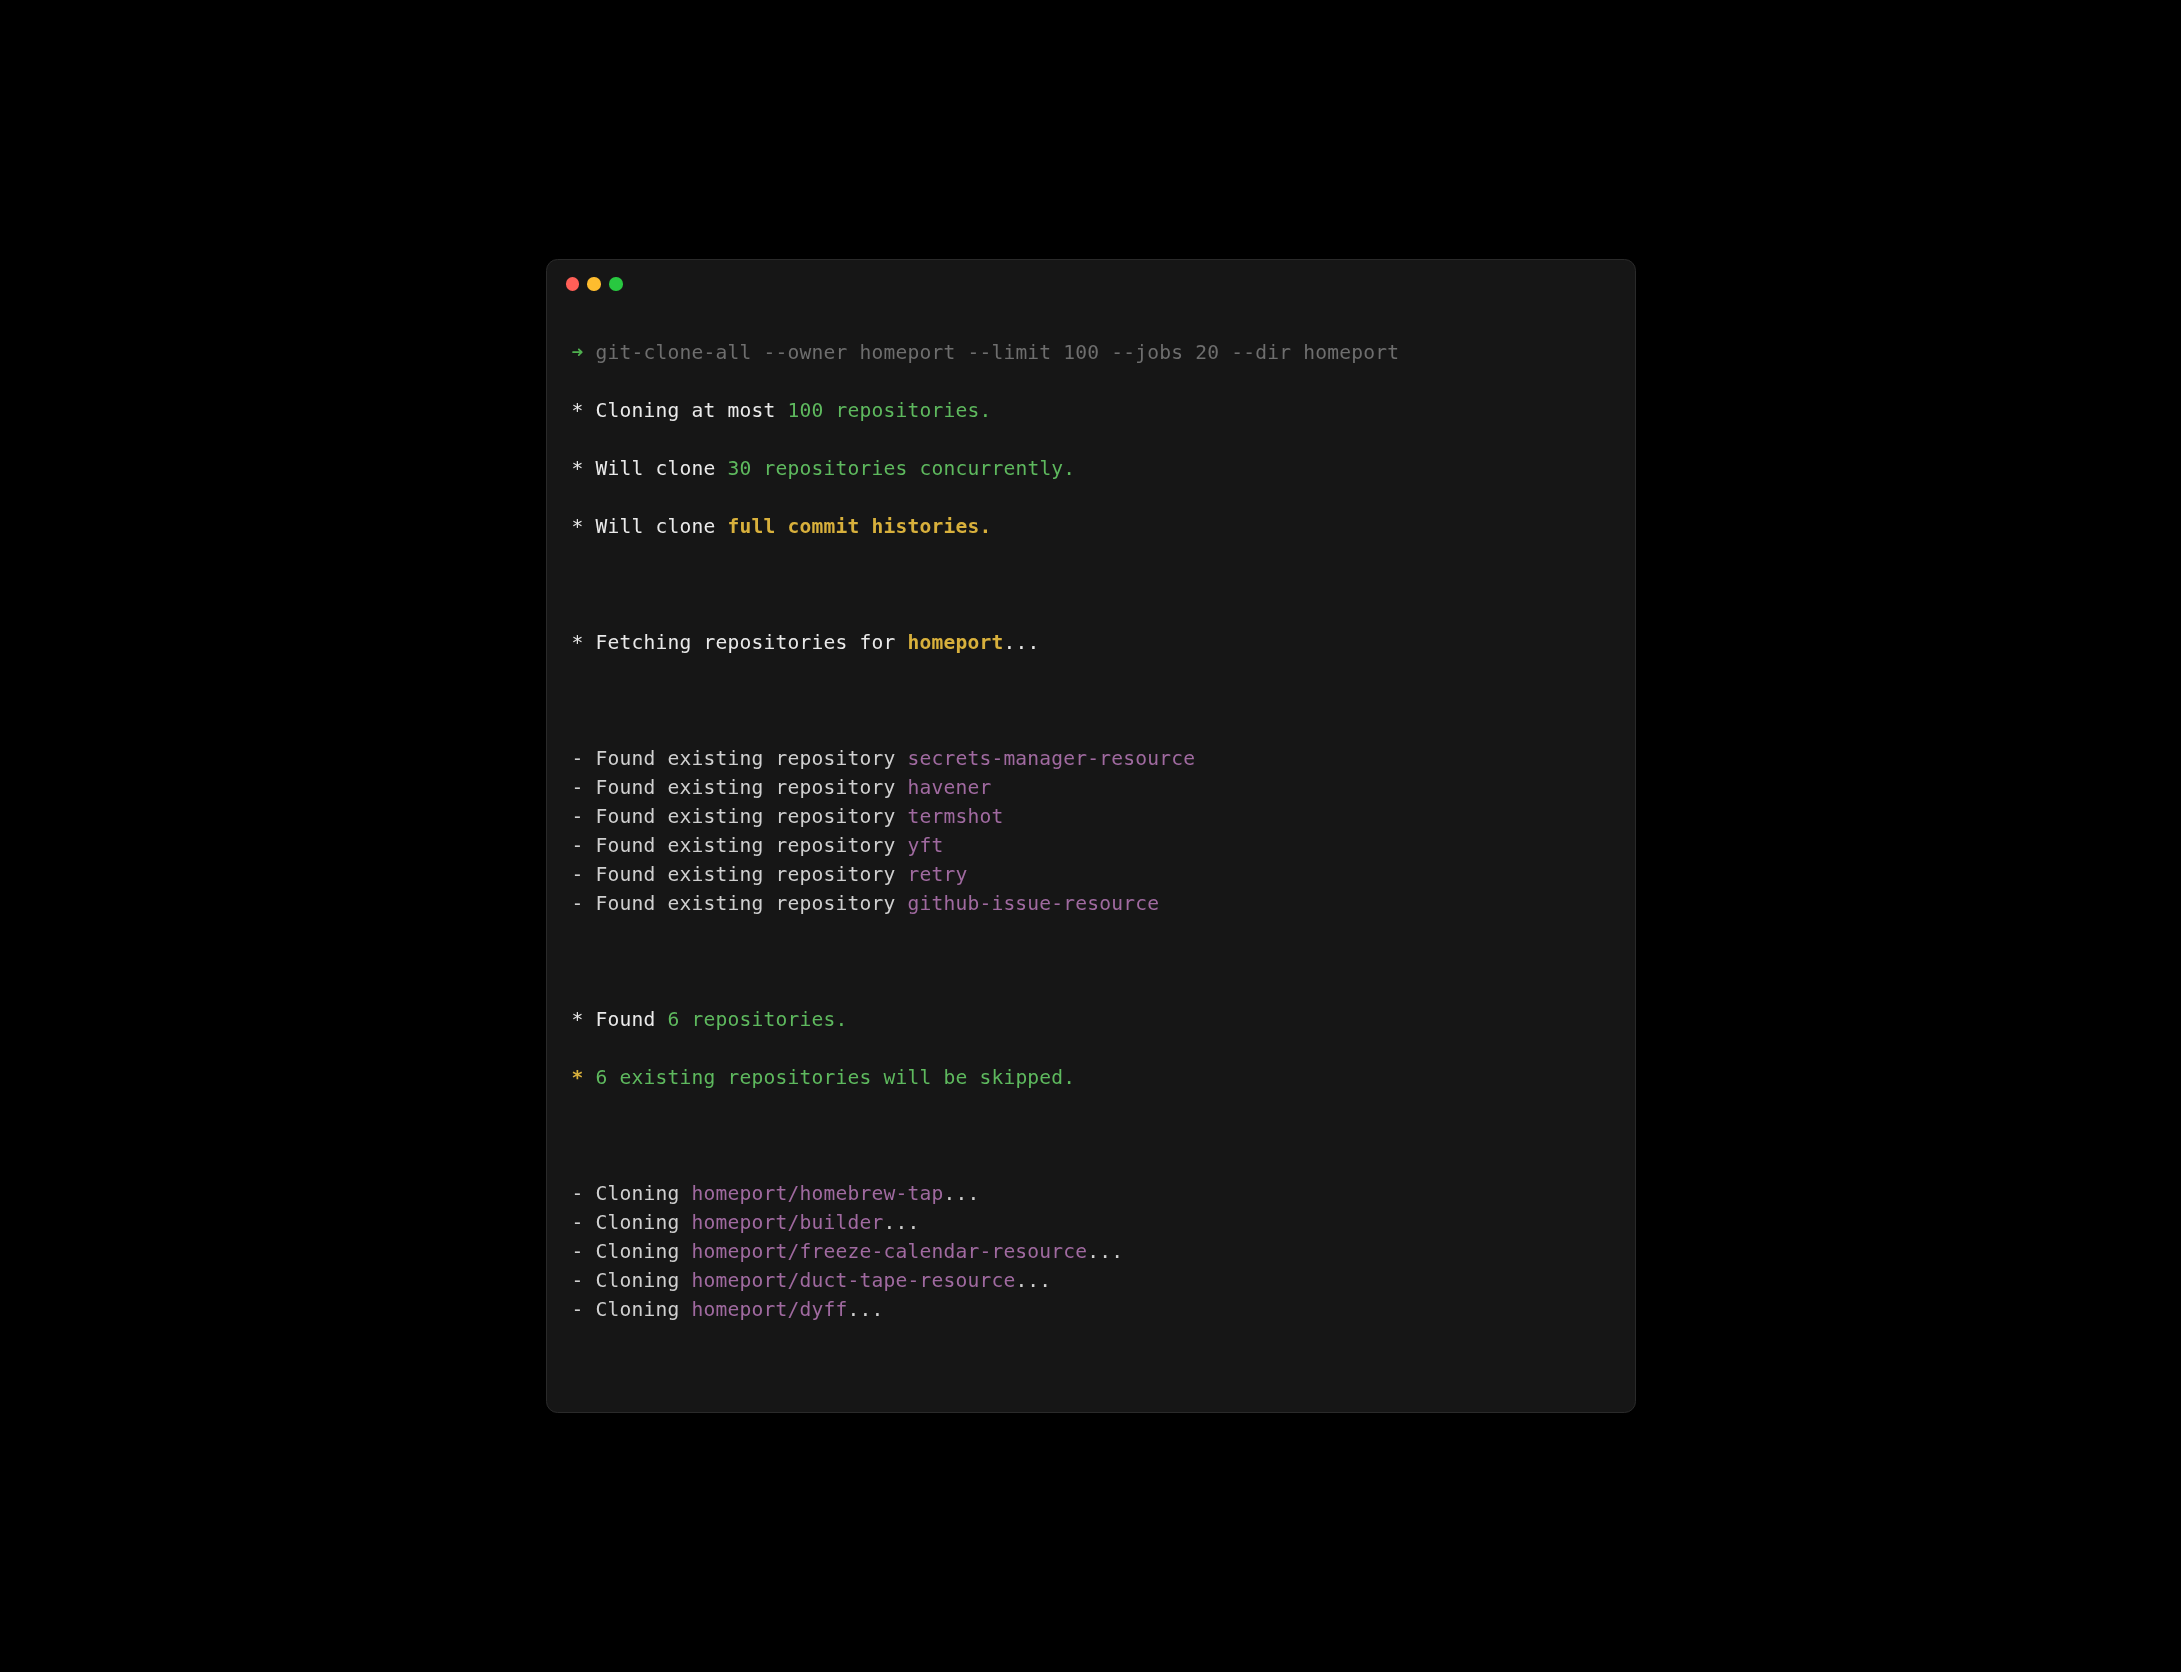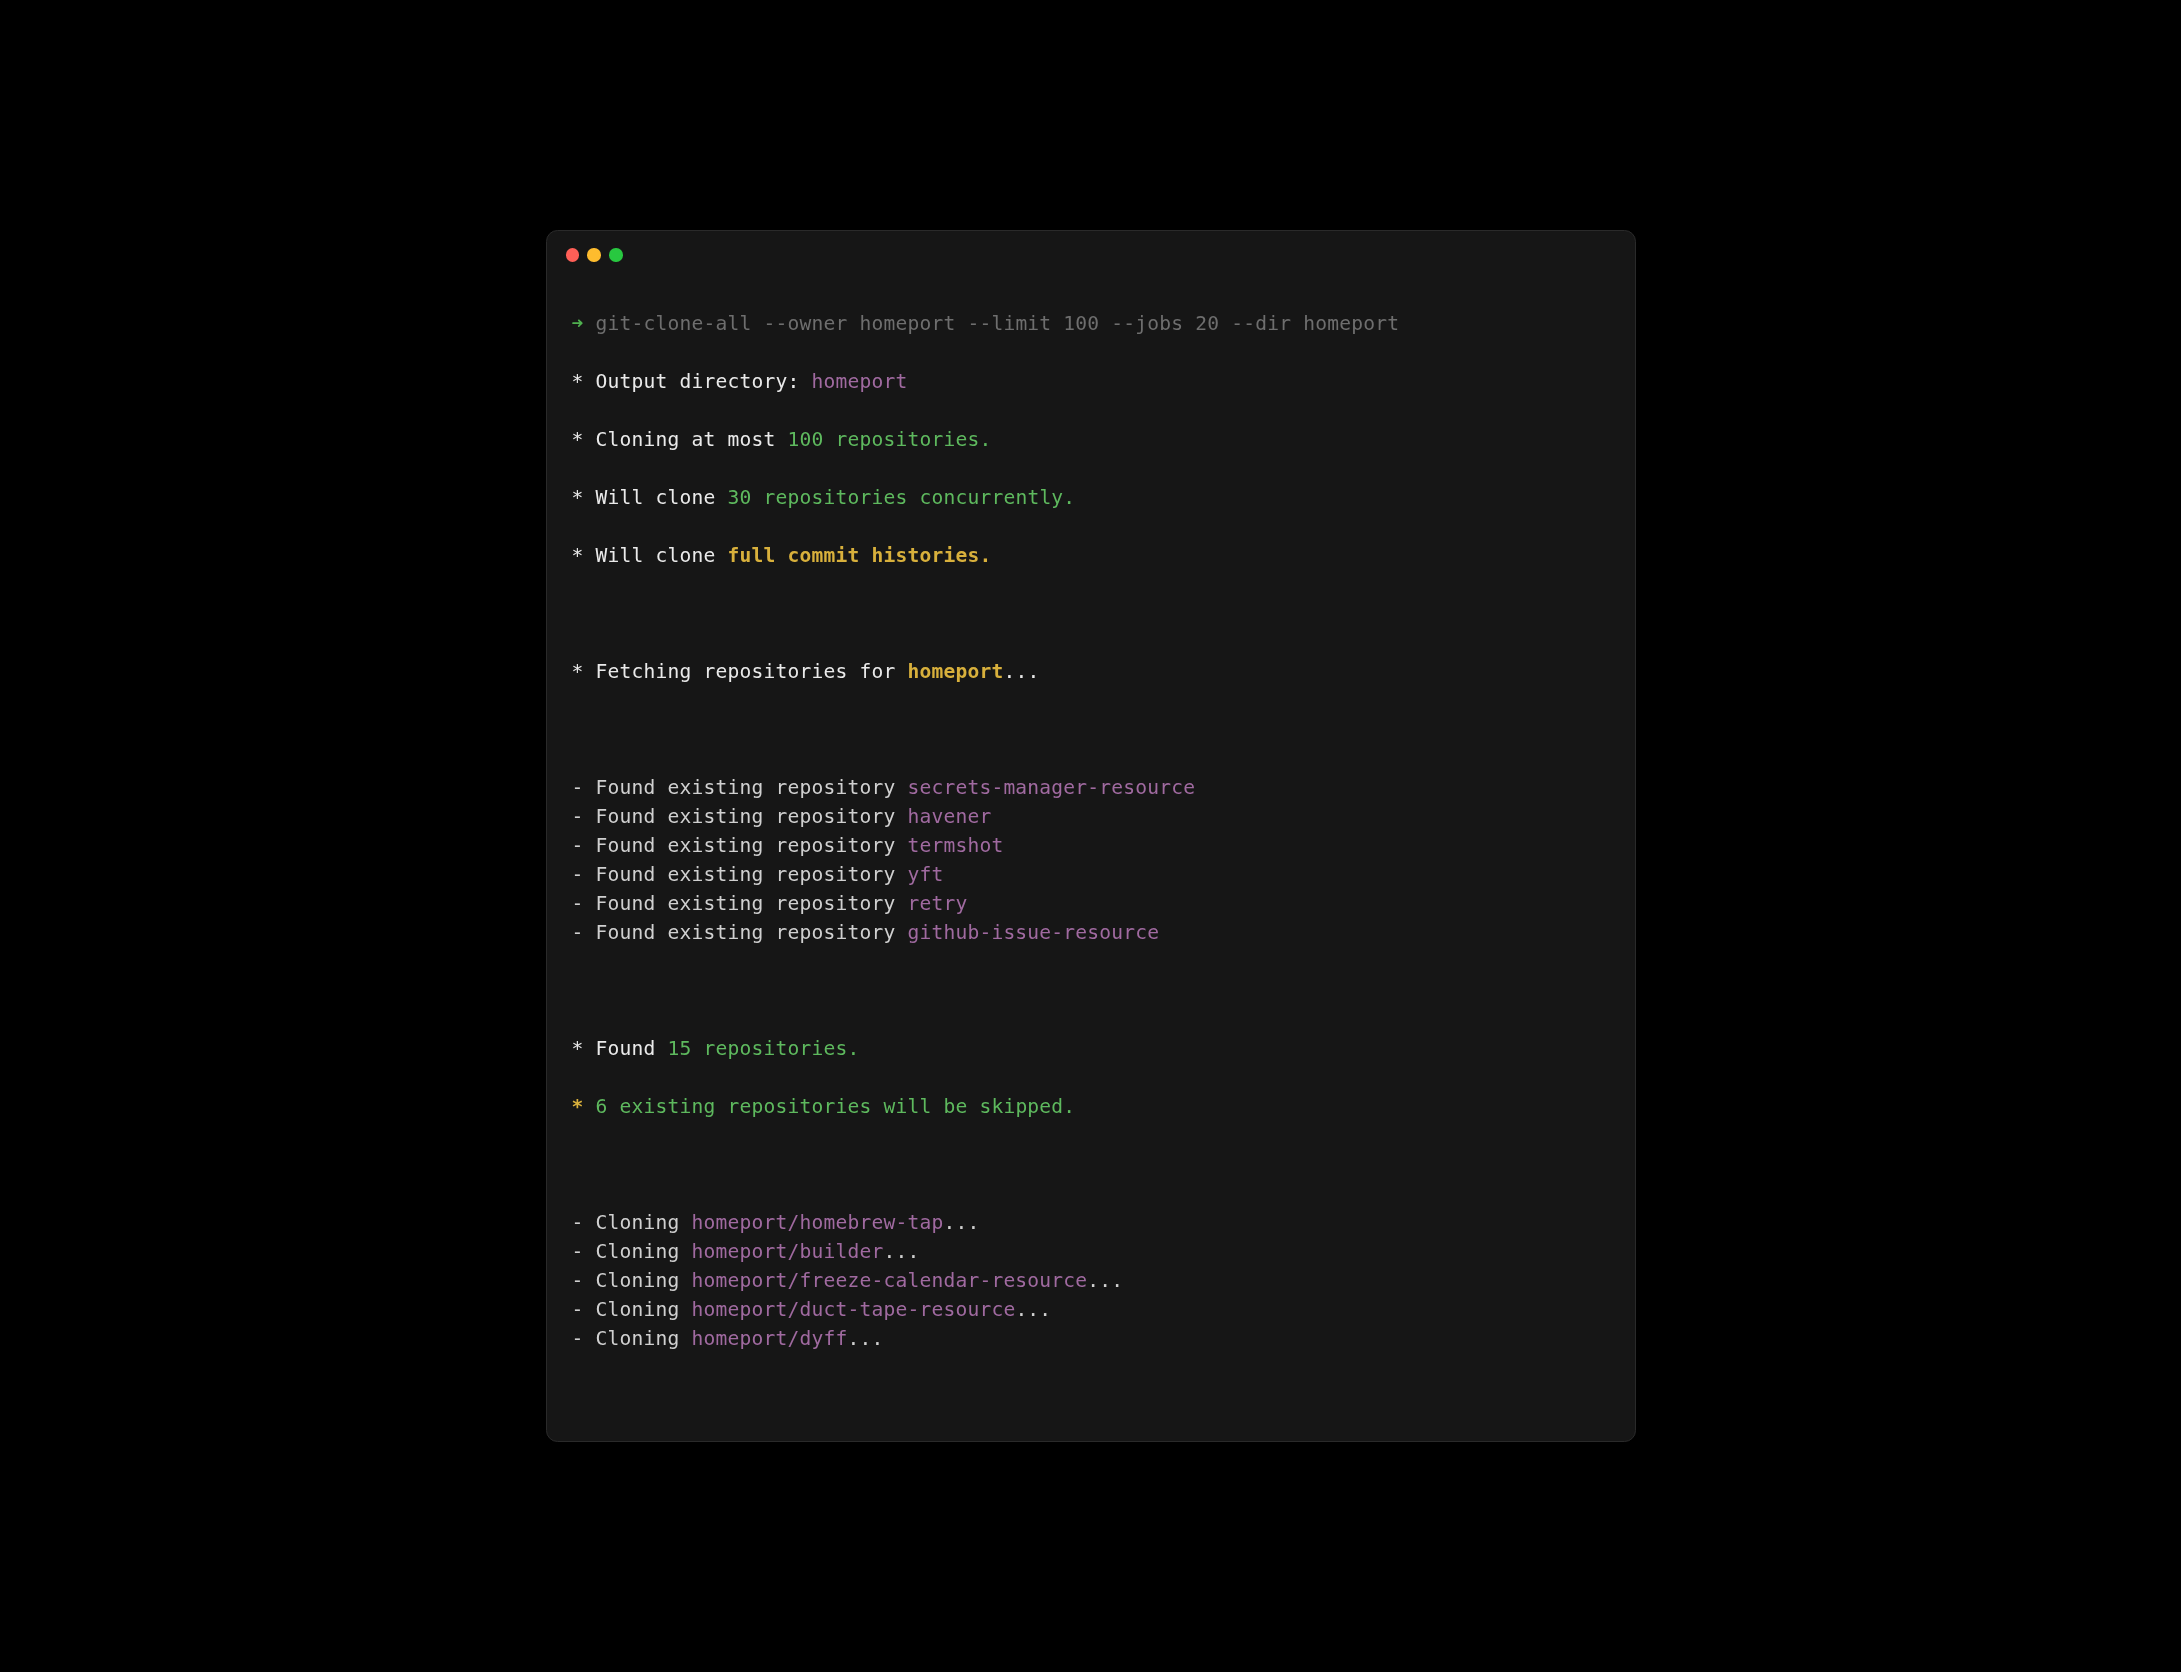--- a/index.html
+++ b/index.html
@@ -71,28 +71,27 @@
 
 <div class="terminal-window">
   <div class="titlebar">
     <div class="traffic-light traffic-red"></div>
     <div class="traffic-light traffic-yellow"></div>
     <div class="traffic-light traffic-green"></div>
   </div>
 
   <div class="terminal-body">
 <span class="line"><span class="c-prompt">➜</span><span class="c-gray"> </span><span class="c-gray">git-clone-all --owner homeport --limit 100 --jobs 20 --dir homeport</span></span>
-<span class="line"><span class="c-white">* Output directory: </span><span class="c-purple">homeport</span></span>
 <span class="line"><span class="c-white">* Cloning at most </span><span class="c-green">100 repositories.</span></span>
 <span class="line"><span class="c-white">* Will clone </span><span class="c-green">30 repositories concurrently.</span></span>
 <span class="line"><span class="c-white">* Will clone </span><span class="c-yellow">full commit histories.</span></span>
 <span class="line"> </span>
 <span class="line"><span class="c-white">* Fetching repositories for </span><span class="c-yellow">homeport</span><span class="c-white">...</span></span>
 <span class="line"> </span>
 <span id="existing-container"><span class="line"><span class="c-bullet">- Found existing repository </span><span class="c-purple">secrets-manager-resource</span></span><span class="line"><span class="c-bullet">- Found existing repository </span><span class="c-purple">havener</span></span><span class="line"><span class="c-bullet">- Found existing repository </span><span class="c-purple">termshot</span></span><span class="line"><span class="c-bullet">- Found existing repository </span><span class="c-purple">yft</span></span><span class="line"><span class="c-bullet">- Found existing repository </span><span class="c-purple">retry</span></span><span class="line"><span class="c-bullet">- Found existing repository </span><span class="c-purple">github-issue-resource</span></span></span>
 <span class="line"> </span>
-<span class="line"><span class="c-white">* Found </span><span class="c-green">15 repositories.</span></span>
+<span class="line"><span class="c-white">* Found </span><span class="c-green">6 repositories.</span></span>
 <span class="line"><span class="c-yellow">* </span><span class="c-green">6 existing repositories will be skipped.</span></span>
 <span class="line"> </span>
 <span id="cloning-container"><span class="line"><span class="c-bullet">- Cloning </span><span class="c-purple">homeport/homebrew-tap</span><span class="c-bullet">...</span></span><span class="line"><span class="c-bullet">- Cloning </span><span class="c-purple">homeport/builder</span><span class="c-bullet">...</span></span><span class="line"><span class="c-bullet">- Cloning </span><span class="c-purple">homeport/freeze-calendar-resource</span><span class="c-bullet">...</span></span><span class="line"><span class="c-bullet">- Cloning </span><span class="c-purple">homeport/duct-tape-resource</span><span class="c-bullet">...</span></span><span class="line"><span class="c-bullet">- Cloning </span><span class="c-purple">homeport/dyff</span><span class="c-bullet">...</span></span></span>
   </div>
 </div>
 
 
 </body></html>

